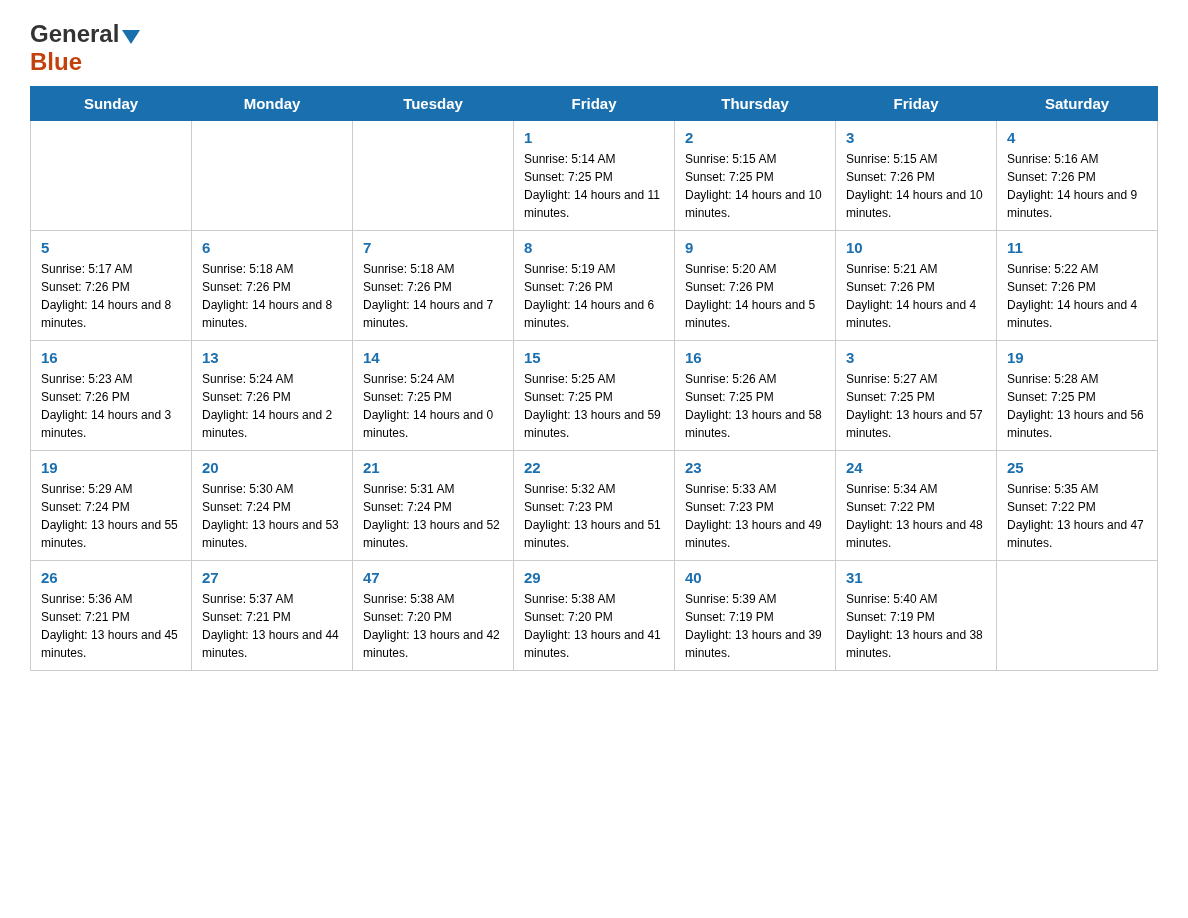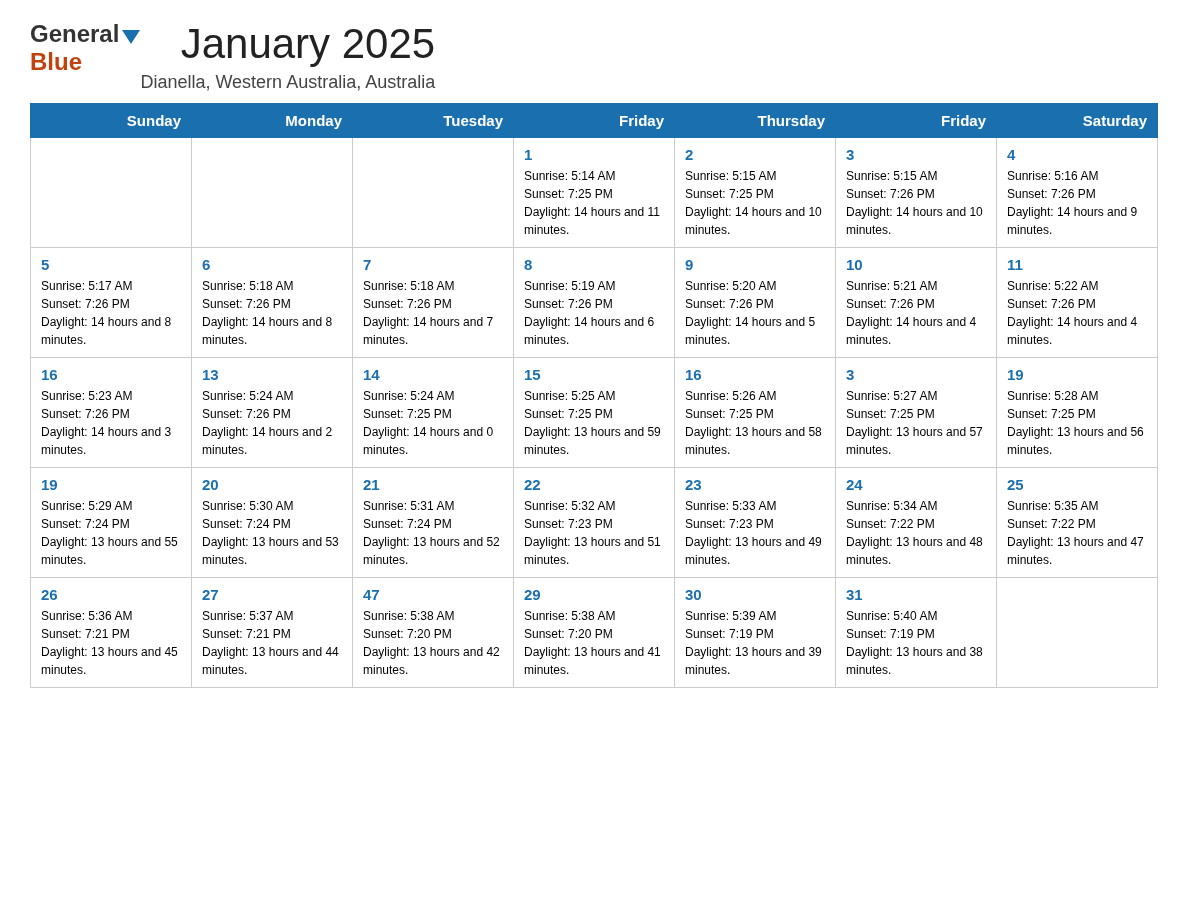--- a/index.html
+++ b/index.html
@@ -5,21 +5,21 @@
     * { box-sizing: border-box; margin: 0; padding: 0; }
     body {
       font-family: Arial, sans-serif;
       background: #fff;
       padding: 20px 30px;
       width: 1188px;
       min-height: 918px;
     }
     .header {
       display: flex;
-      justify-content: flex-start;
+      justify-content: space-between;
       align-items: flex-start;
       margin-bottom: 10px;
     }
     .title-block {
       text-align: right;
     }
     .month-title {
       font-size: 42px;
       font-weight: normal;
       color: #222;
@@ -33,21 +33,21 @@
       width: 100%;
       border-collapse: collapse;
       margin-top: 8px;
     }
     .calendar-table th {
       background-color: #1a6faf;
       color: #fff;
       font-size: 15px;
       font-weight: bold;
       padding: 8px 10px;
-      text-align: right;
+      text-align: center;
       border: 1px solid #1a6faf;
     }
     .calendar-table td {
       vertical-align: top;
       padding: 8px 10px;
       border: 1px solid #ccc;
       font-size: 12.5px;
       color: #333;
       width: 14.28%;
       min-height: 90px;
@@ -102,24 +102,20 @@
 </head>
 <body>
 
 <div class="header">
   <div class="logo-wrapper">
     <div class="logo-line1">
       <span class="logo-general">General</span>
       <span class="logo-triangle"></span>
     </div>
     <span class="logo-blue-text">Blue</span>
-  </div>
-  <div class="title-block">
-    <div class="month-title">January 2025</div>
-    <div class="location-title">Dianella, Western Australia, Australia</div>
   </div>
 </div>
 
 <table class="calendar-table">
   <thead>
     <tr>
     <th>Sunday</th>
         <th>Monday</th>
         <th>Tuesday</th>
         <th>Friday</th>
@@ -251,21 +247,21 @@
         </td>
         <td>
           <span class="day-number">47</span>
           <div class="day-info">Sunrise: 5:38 AM<br>Sunset: 7:20 PM<br>Daylight: 13 hours and 42 minutes.</div>
         </td>
         <td>
           <span class="day-number">29</span>
           <div class="day-info">Sunrise: 5:38 AM<br>Sunset: 7:20 PM<br>Daylight: 13 hours and 41 minutes.</div>
         </td>
         <td>
-          <span class="day-number">30</span>
+          <span class="day-number">40</span>
           <div class="day-info">Sunrise: 5:39 AM<br>Sunset: 7:19 PM<br>Daylight: 13 hours and 39 minutes.</div>
         </td>
         <td>
           <span class="day-number">31</span>
           <div class="day-info">Sunrise: 5:40 AM<br>Sunset: 7:19 PM<br>Daylight: 13 hours and 38 minutes.</div>
         </td>
         <td class="empty-cell"></td>
       </tr>
     </tbody>
 </table>

